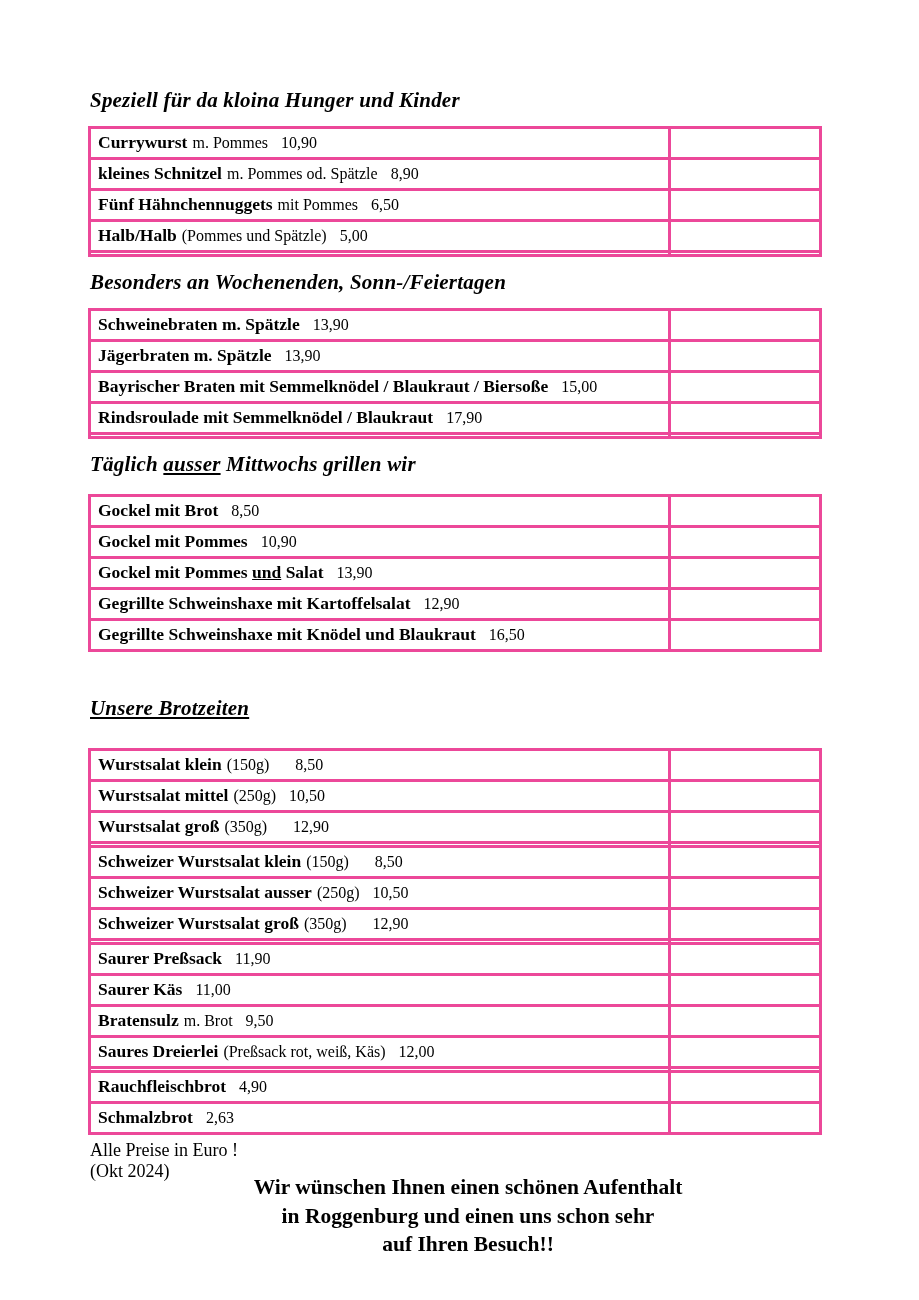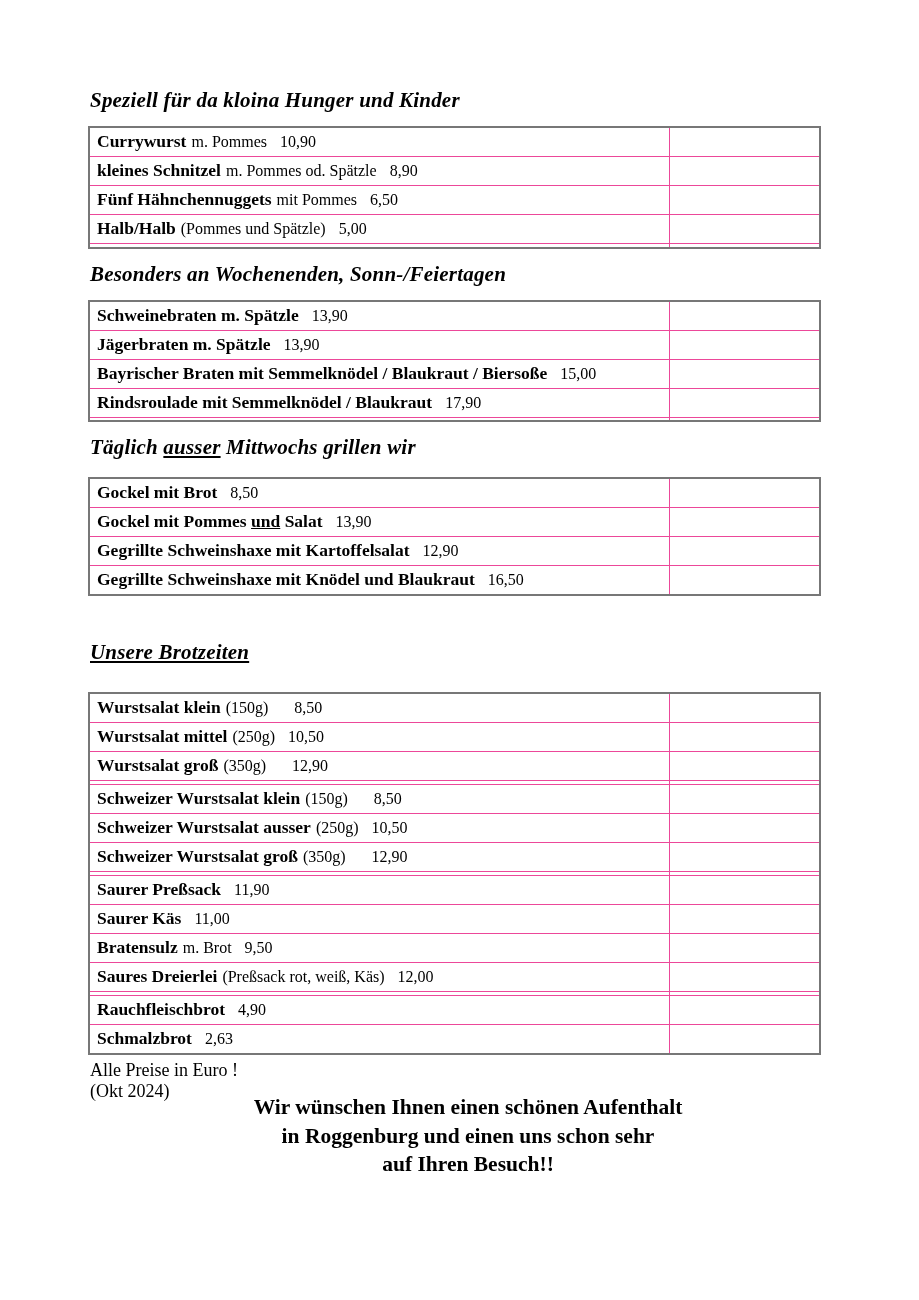--- a/index.html
+++ b/index.html
@@ -28,21 +28,21 @@
   section:nth-of-type(3) .section-heading { margin-bottom: 17px; }
   section:nth-of-type(4) .section-heading { margin-top: 44px; margin-bottom: 27px; text-decoration: underline; }
 
   table.menu-table {
     border-collapse: collapse;
     width: 731px;
     border: 2px solid #777777;
     table-layout: fixed;
   }
   table.menu-table td {
-    border: 1px solid #ec4899;
+    border: 3px solid #ec4899;
     vertical-align: middle;
   }
   td.item-cell {
     width: 580px;
     padding: 3px 8px 4px 7px;
     height: 29px;
     white-space: nowrap;
     overflow: hidden;
   }
   td.note-cell { width: 151px; }
@@ -128,20 +128,24 @@
               </tr>
             </tbody>
           </table>
         </section>
         <section class="menu-section">
           <h2 class="section-heading"><span>Täglich </span><span class="u">ausser</span><span> Mittwochs grillen wir</span></h2>
           <table class="menu-table">
             <tbody>
               <tr class="item-row">
                 <td class="item-cell"><span class="item-name">Gockel mit Brot</span><span class="item-price">8,50</span></td>
+                <td class="note-cell"></td>
+              </tr>
+              <tr class="item-row">
+                <td class="item-cell"><span class="item-name">Gockel mit Pommes</span><span class="item-price">10,90</span></td>
                 <td class="note-cell"></td>
               </tr>
               <tr class="item-row">
                 <td class="item-cell"><span class="item-name">Gockel mit Pommes </span><span class="item-name u">und</span><span class="item-name"> Salat</span><span class="item-price">13,90</span></td>
                 <td class="note-cell"></td>
               </tr>
               <tr class="item-row">
                 <td class="item-cell"><span class="item-name">Gegrillte Schweinshaxe mit Kartoffelsalat</span><span class="item-price">12,90</span></td>
                 <td class="note-cell"></td>
               </tr>

